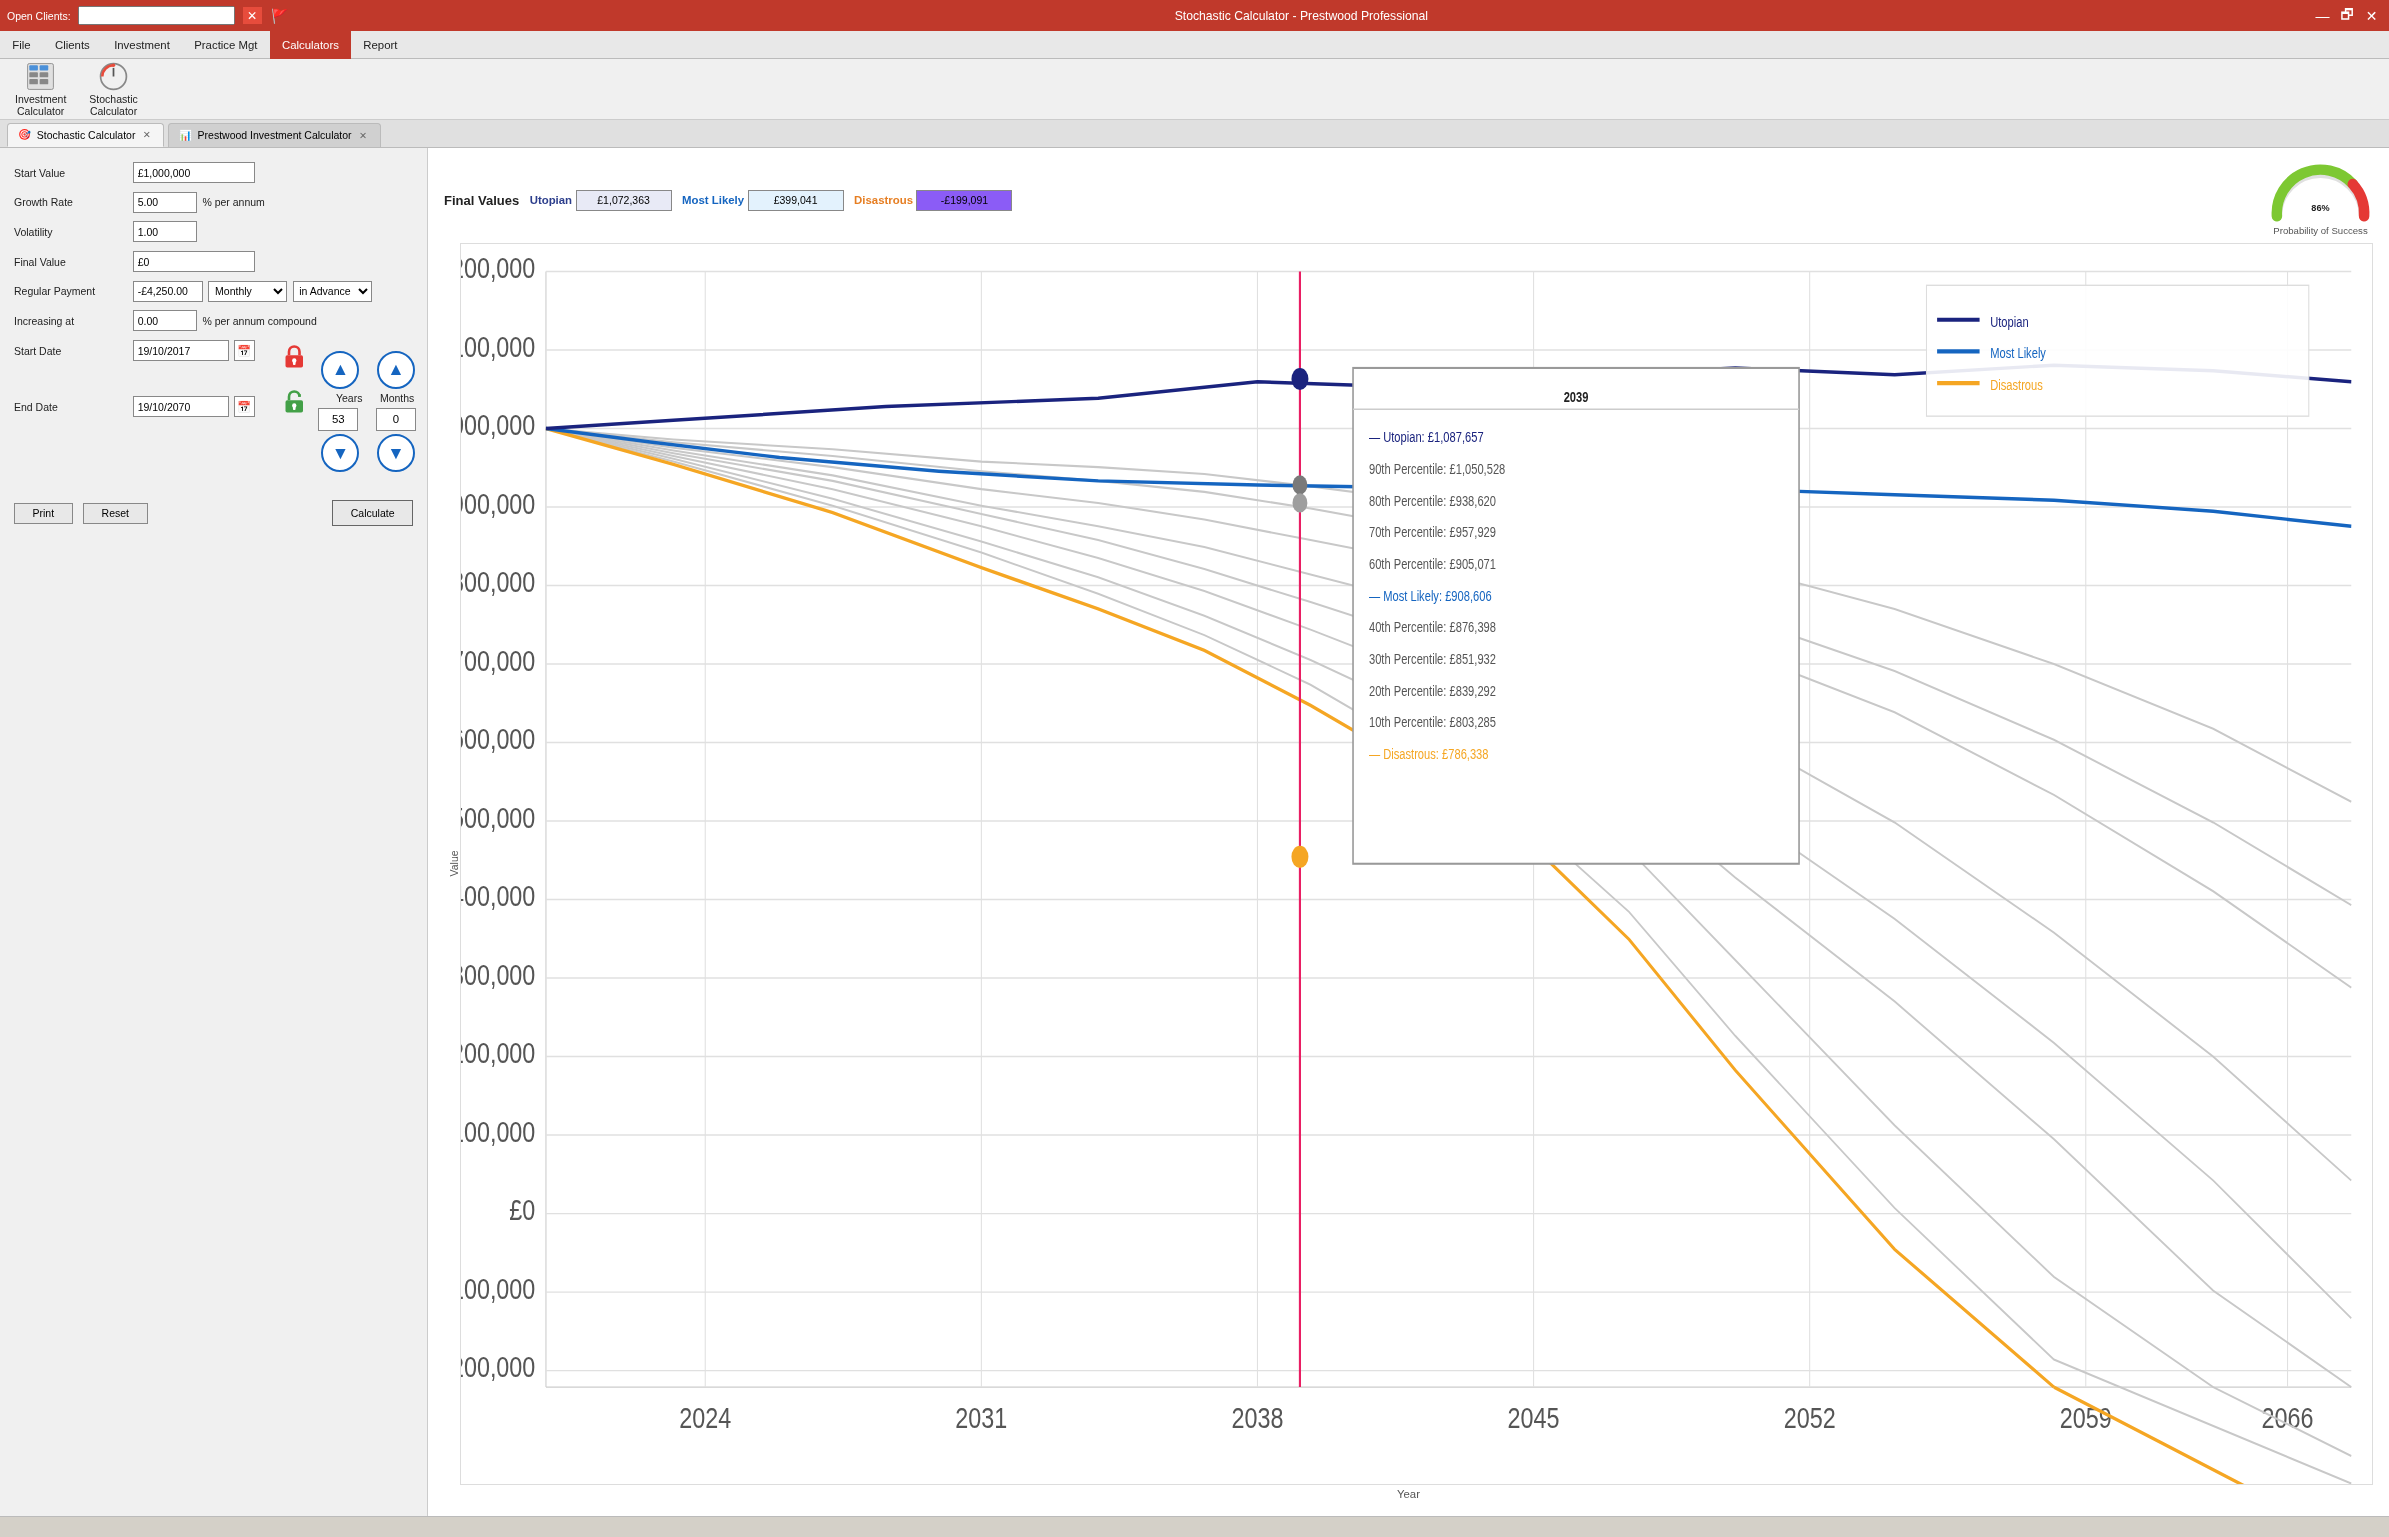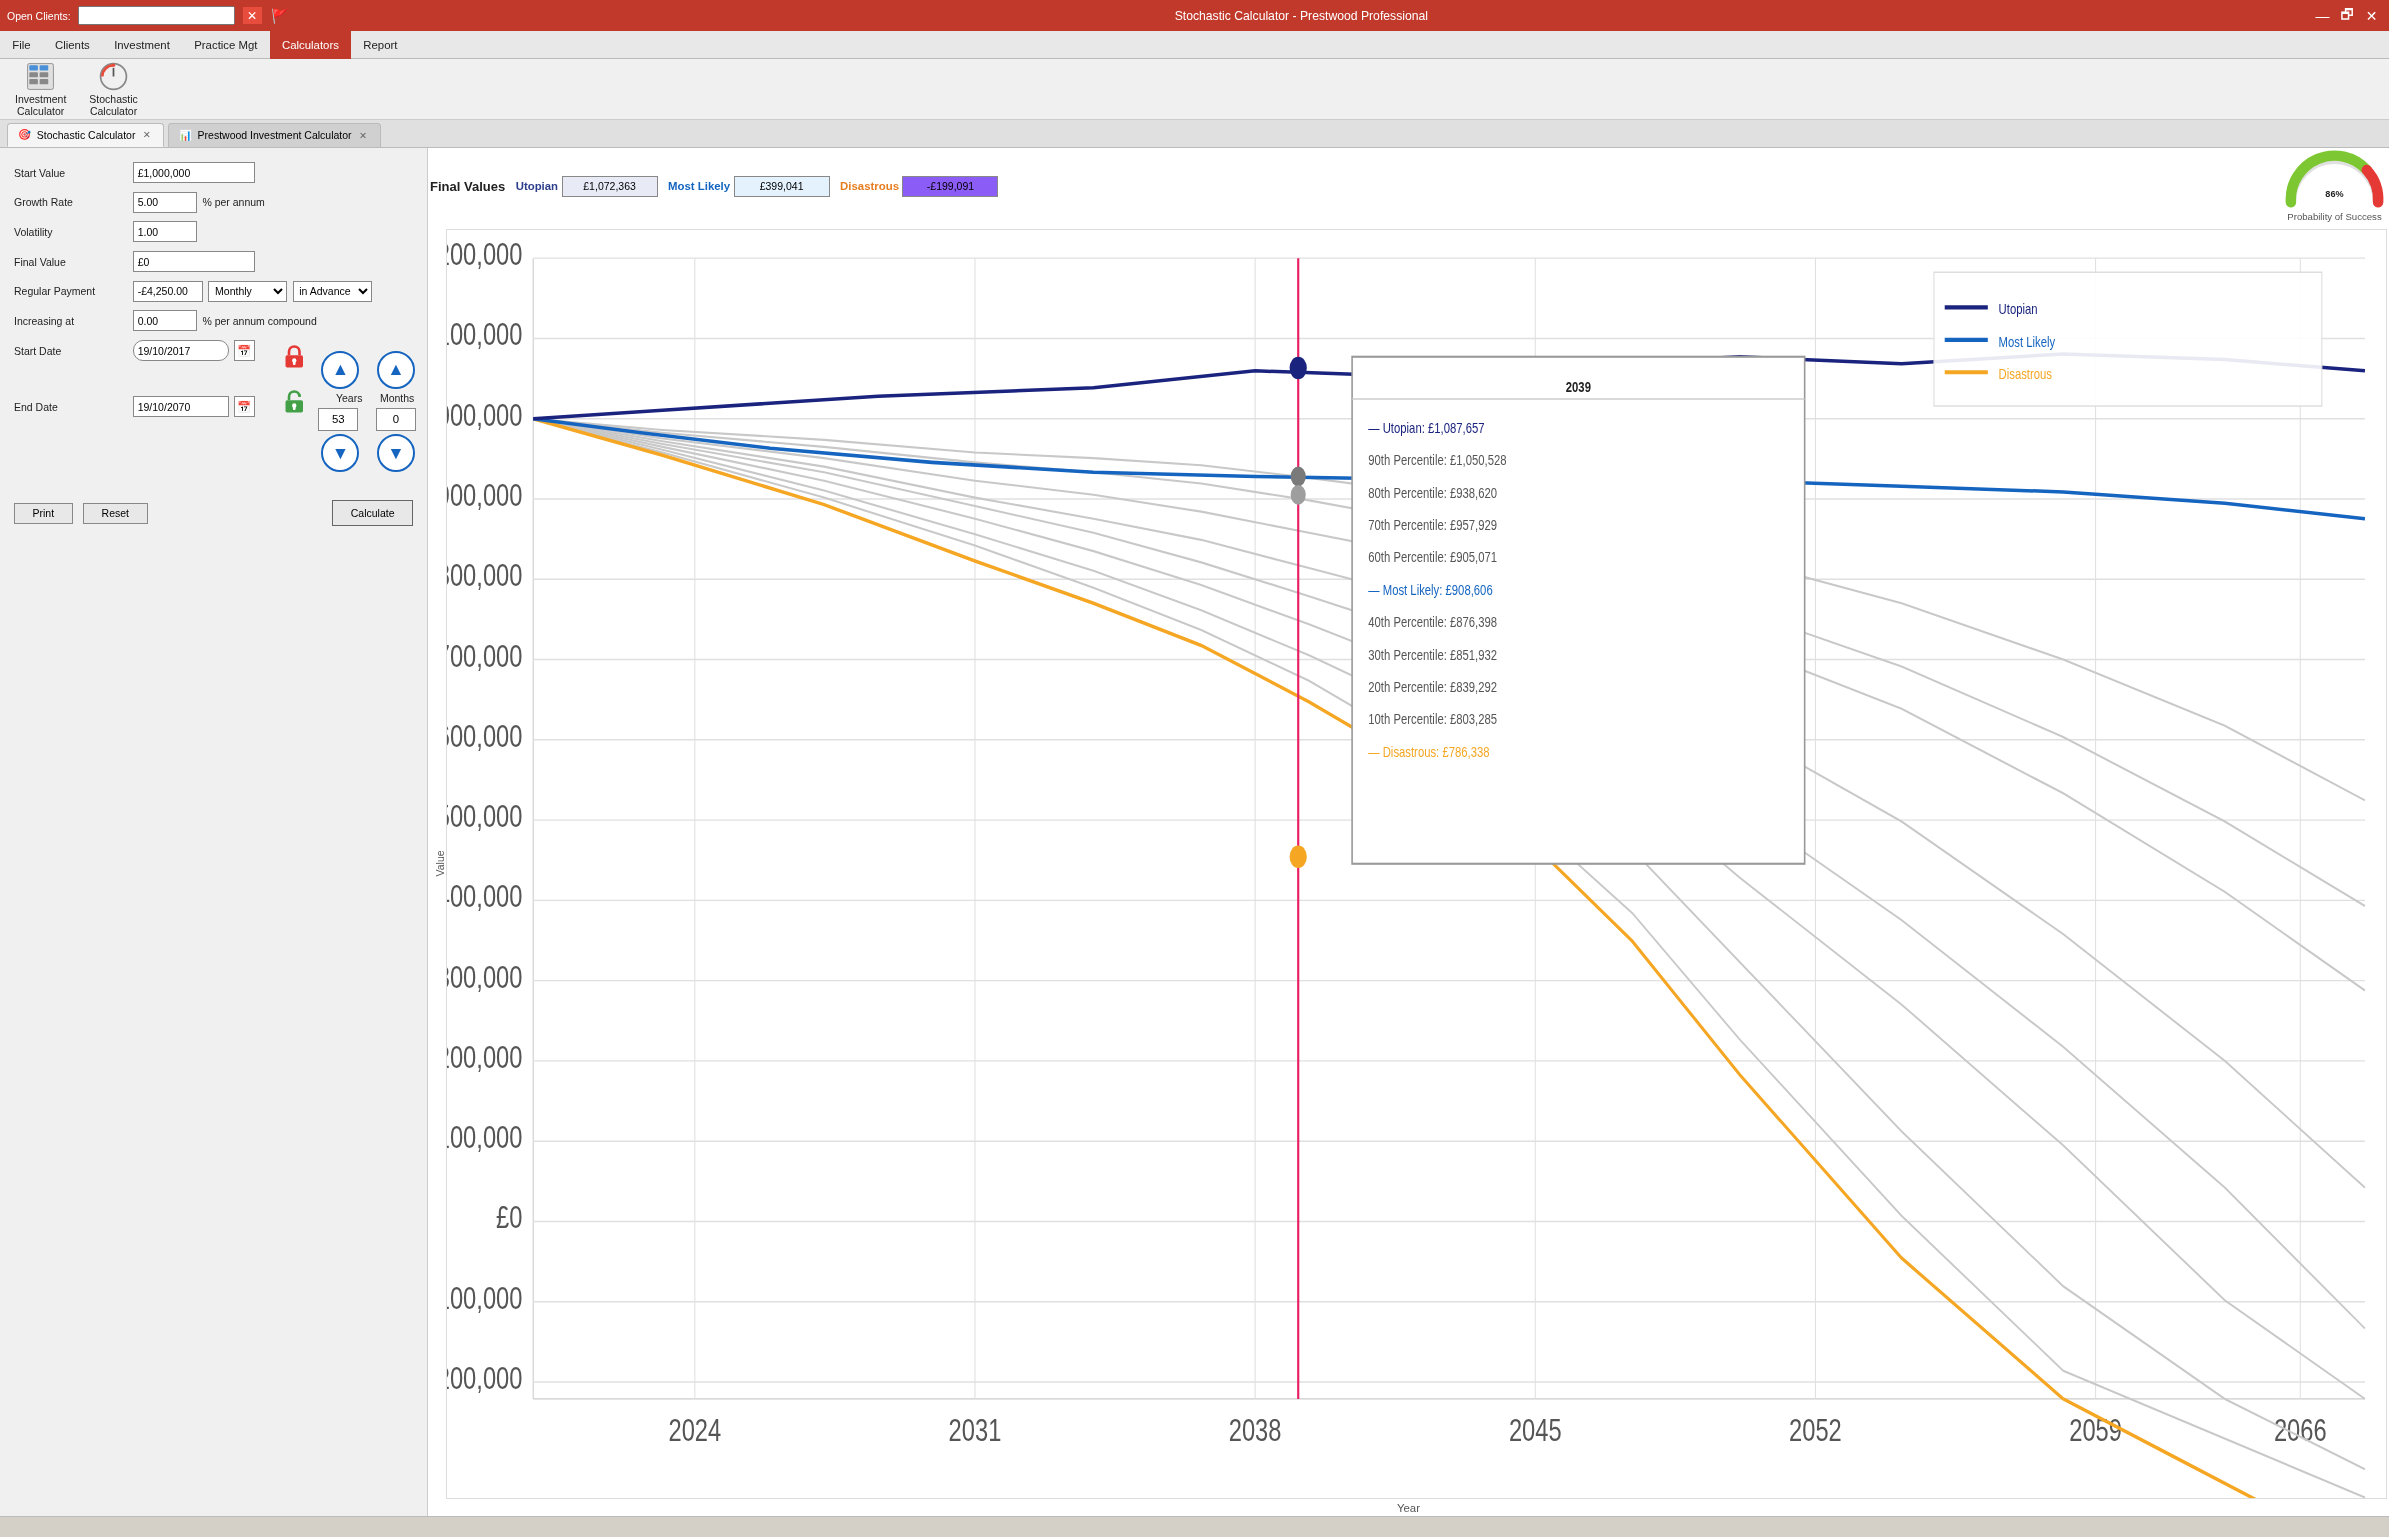--- a/index.html
+++ b/index.html
@@ -231,21 +231,21 @@
       border: 1.7px solid #666;
       background: #e8e8e8;
       cursor: pointer;
       margin-left: auto;
     }
 
     
     .right-panel {
       flex: 1;
       background: white;
-      padding: 2px;
+      padding: 16px;
       display: flex;
       flex-direction: column;
     }
 
     
     .final-values-header {
       display: flex;
       align-items: center;
       gap: 10.5px;
       margin-bottom: 7px;
@@ -424,21 +424,21 @@
     <div class="form-row">
       <span class="form-label">Increasing at</span>
       <input class="form-input small" type="text" value="0.00" style="">
       <span class="percent-label">% per annum compound</span>
     </div>
 
     <div style="display:flex; align-items:flex-start; gap:10.5px; margin-top:7px;">
       <div>
         <div class="date-row">
           <span class="form-label">Start Date</span>
-          <input class="form-input" style="width: 96px; border-radius: 10px;" type="text" value="19/10/2017">
+          <input class="form-input" style="width: 96px;" type="text" value="19/10/2017">
           <button class="cal-btn">📅</button>
         </div>
         <div style="margin-top:35px;"></div>
         <div class="date-row">
           <span class="form-label">End Date</span>
           <input class="form-input" style="width: 96px;" type="text" value="19/10/2070">
           <button class="cal-btn">📅</button>
         </div>
       </div>
 

